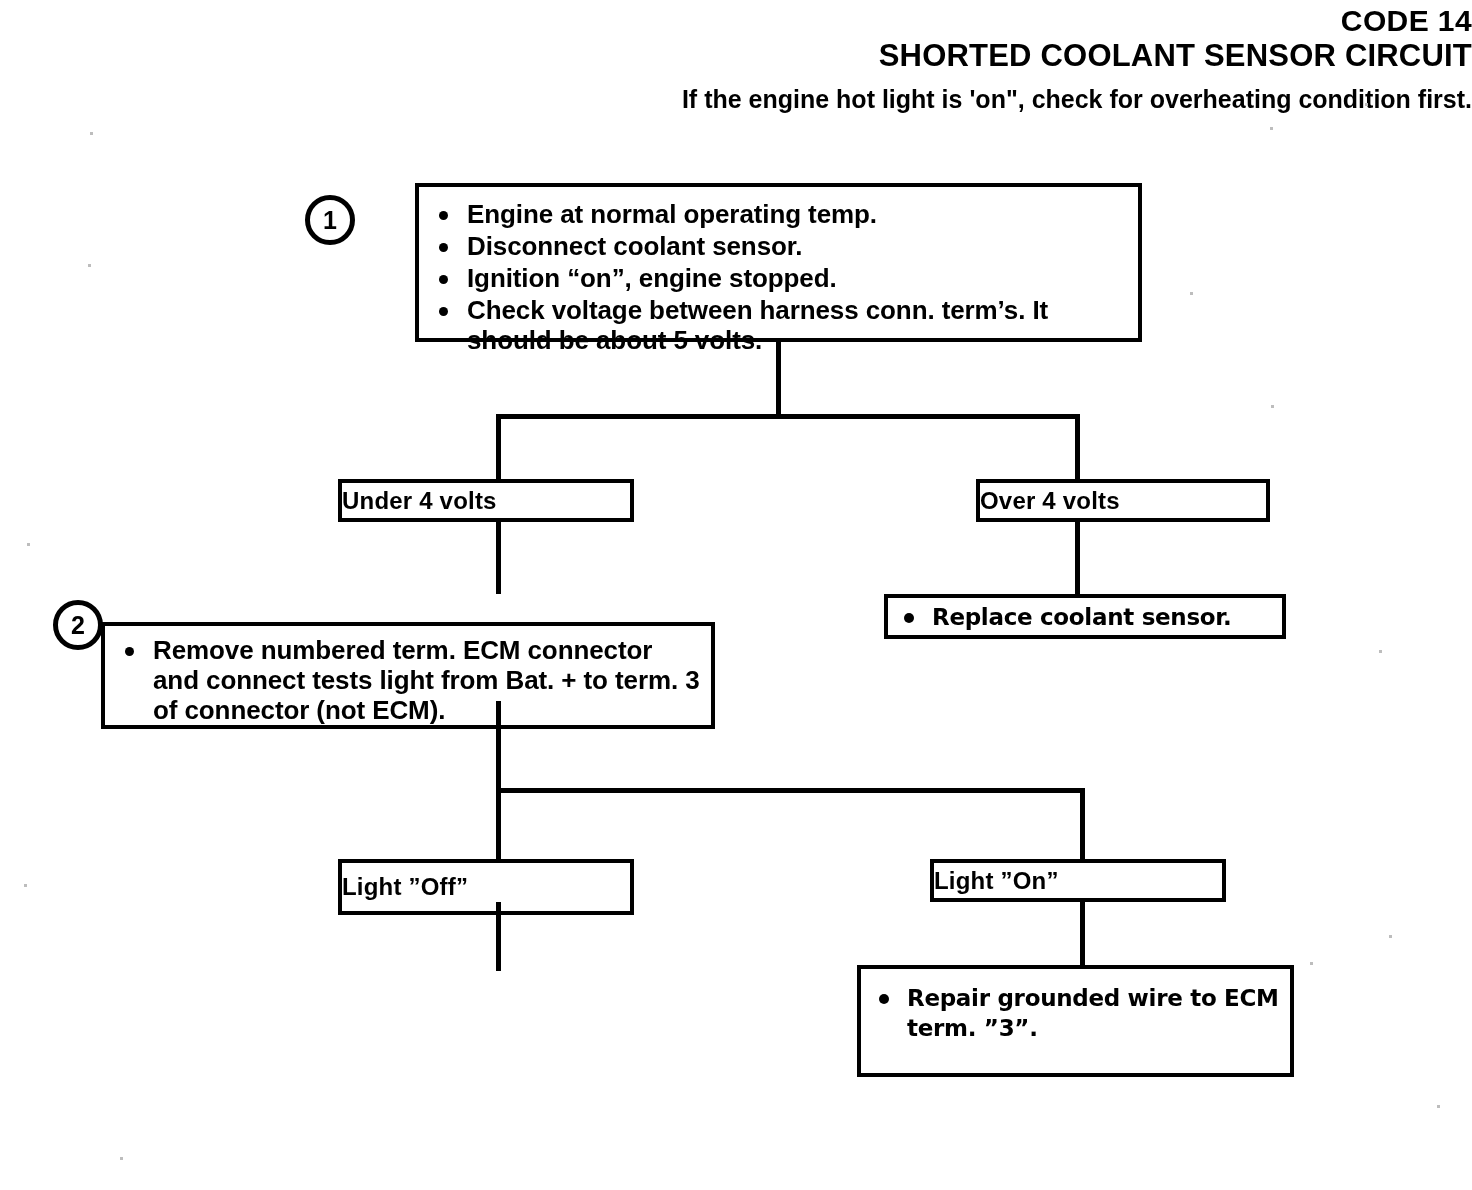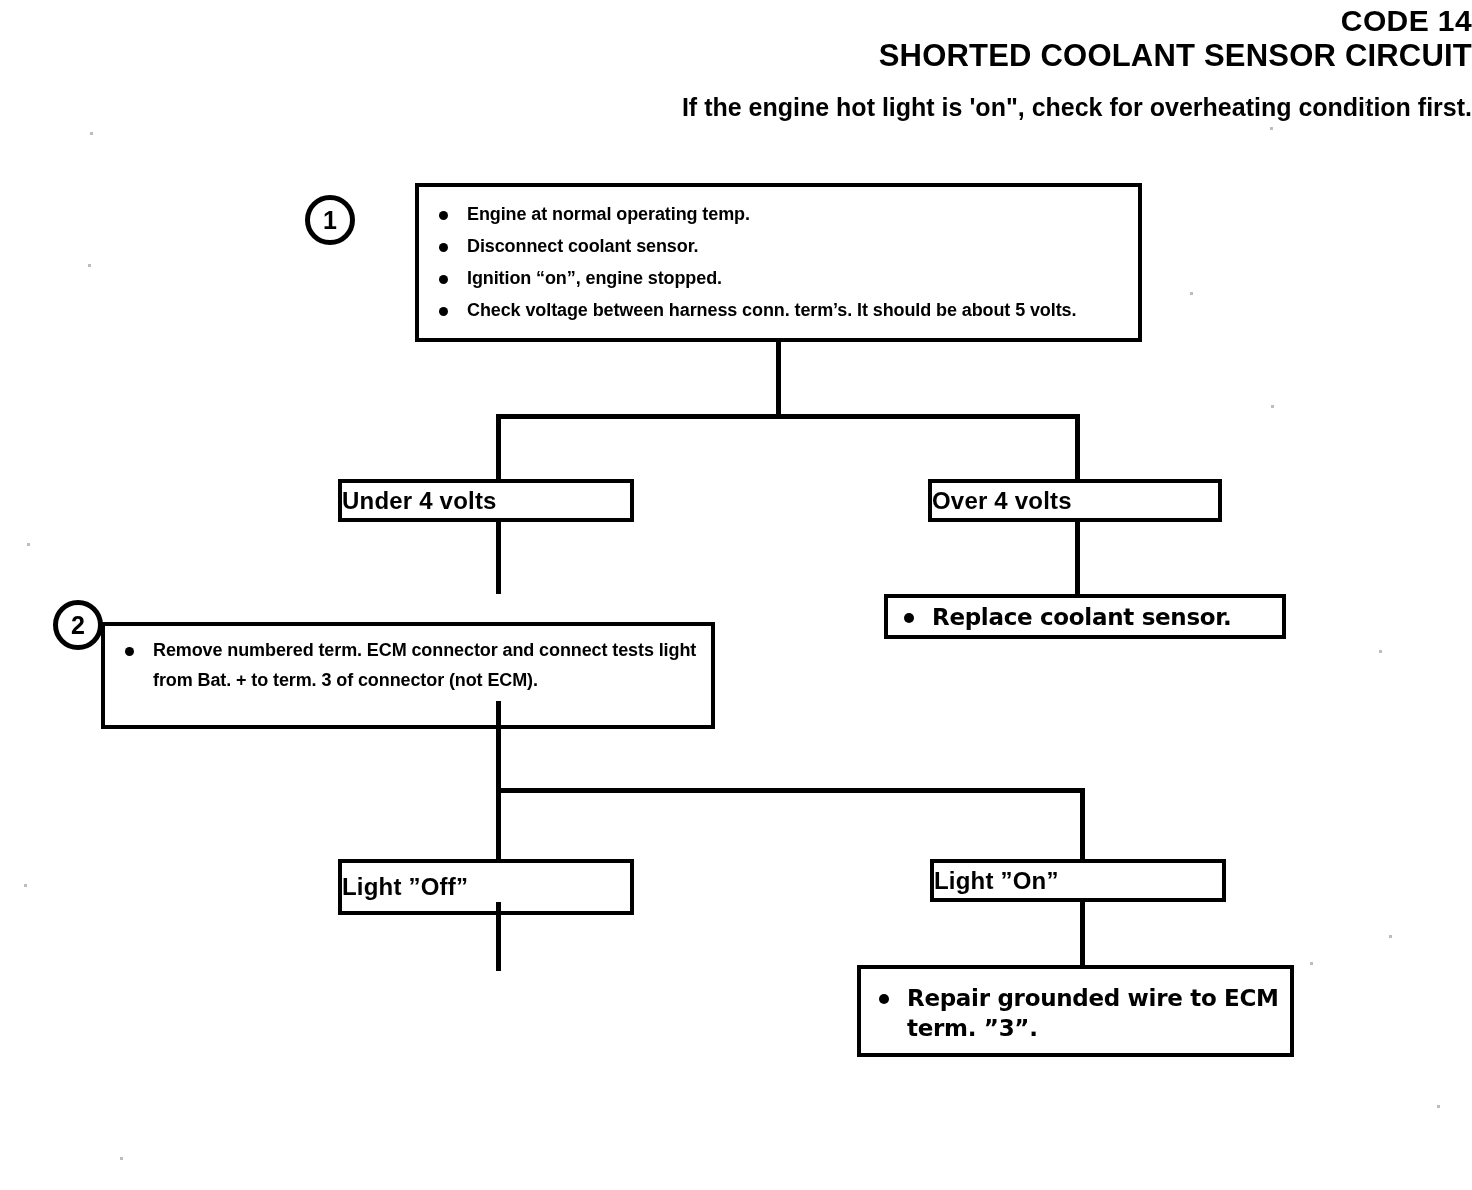--- a/index.html
+++ b/index.html
@@ -36,21 +36,21 @@
   .title-line-2 {
     font-size: 31px;
     font-weight: bold;
     letter-spacing: 0.2px;
     line-height: 36px;
   }
   .title-line-3 {
     font-size: 25px;
     font-weight: bold;
     line-height: 34px;
-    margin-top: 16px;
+    margin-top: 8px;
   }
 
   
   .box {
     position: absolute;
     box-sizing: border-box;
     background: #ffffff;
     border: 4px solid #000000;
   }
   .box.thin {
@@ -71,21 +71,21 @@
   
   .bullets {
     position: absolute;
     margin: 0;
     padding: 0;
     list-style: none;
   }
   .bullets li {
     position: relative;
     padding-left: 34px;
-    font-size: 18px;
+    font-size: 26px;
     font-weight: bold;
     line-height: 30px;
     letter-spacing: -0.1px;
     margin-bottom: 2px;
   }
   .bullets li::before {
     content: "";
     position: absolute;
     left: 6px;
     top: 12px;
@@ -165,21 +165,21 @@
 
   <div class="vline" style="left:776px; top:342px; height:76px;"></div>
   <div class="hline" style="left:496px; top:414px; width:584px;"></div>
   <div class="vline" style="left:496px; top:414px; height:67px;"></div>
   <div class="vline" style="left:1075px; top:414px; height:67px;"></div>
 
   <div class="box thin" style="left:338px; top:479px; width:296px; height:43px;">
     <div class="box-label">Under 4 volts</div>
   </div>
 
-  <div class="box thin" style="left:928px; top:479px; width:294px; height:43px;">
+  <div class="box thin" style="left:976px; top:479px; width:294px; height:43px;">
     <div class="box-label">Over 4 volts</div>
   </div>
 
   <div class="vline" style="left:496px; top:522px; height:72px;"></div>
   <div class="vline" style="left:1075px; top:522px; height:72px;"></div>
 
   <div class="step-circle" style="left:53px; top:600px;">2</div>
 
   <div class="box" style="left:101px; top:594px; width:614px; height:107px;margin-top:28px;">
     <ul class="bullets" style="left:14px; top:9px; right:10px;">
@@ -202,21 +202,21 @@
   </div>
 
   <div class="box thin" style="left:930px; top:859px; width:296px; height:43px;">
     <div class="box-label">Light ”On”</div>
   </div>
 
   <div class="vline" style="left:496px; top:902px; height:69px;"></div>
   <div class="vline" style="left:1080px; top:902px; height:69px;"></div>
 
 
-  <div class="box" style="left:857px; top:965px; width:437px; height:92px;">
+  <div class="box" style="left:857px; top:965px; width:437px; height:112px;">
     <ul class="bullets round" style="left:12px; top:14px; right:8px;">
       <li>Repair grounded wire to ECM term. ”3”.</li>
     </ul>
   </div>
 
   <div class="speck" style="left:90px;  top:132px;"></div>
   <div class="speck" style="left:1365px; top:103px;"></div>
   <div class="speck" style="left:1270px; top:127px;"></div>
   <div class="speck" style="left:88px;  top:264px;"></div>
   <div class="speck" style="left:1190px; top:292px;"></div>

